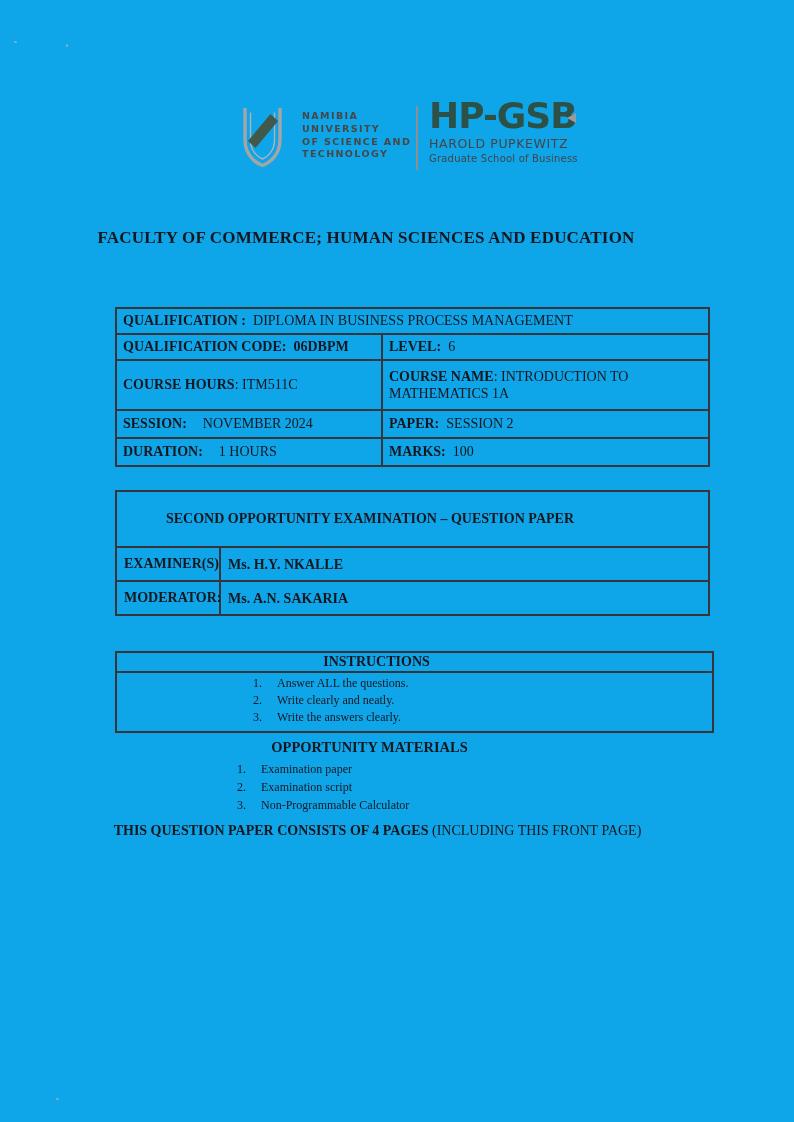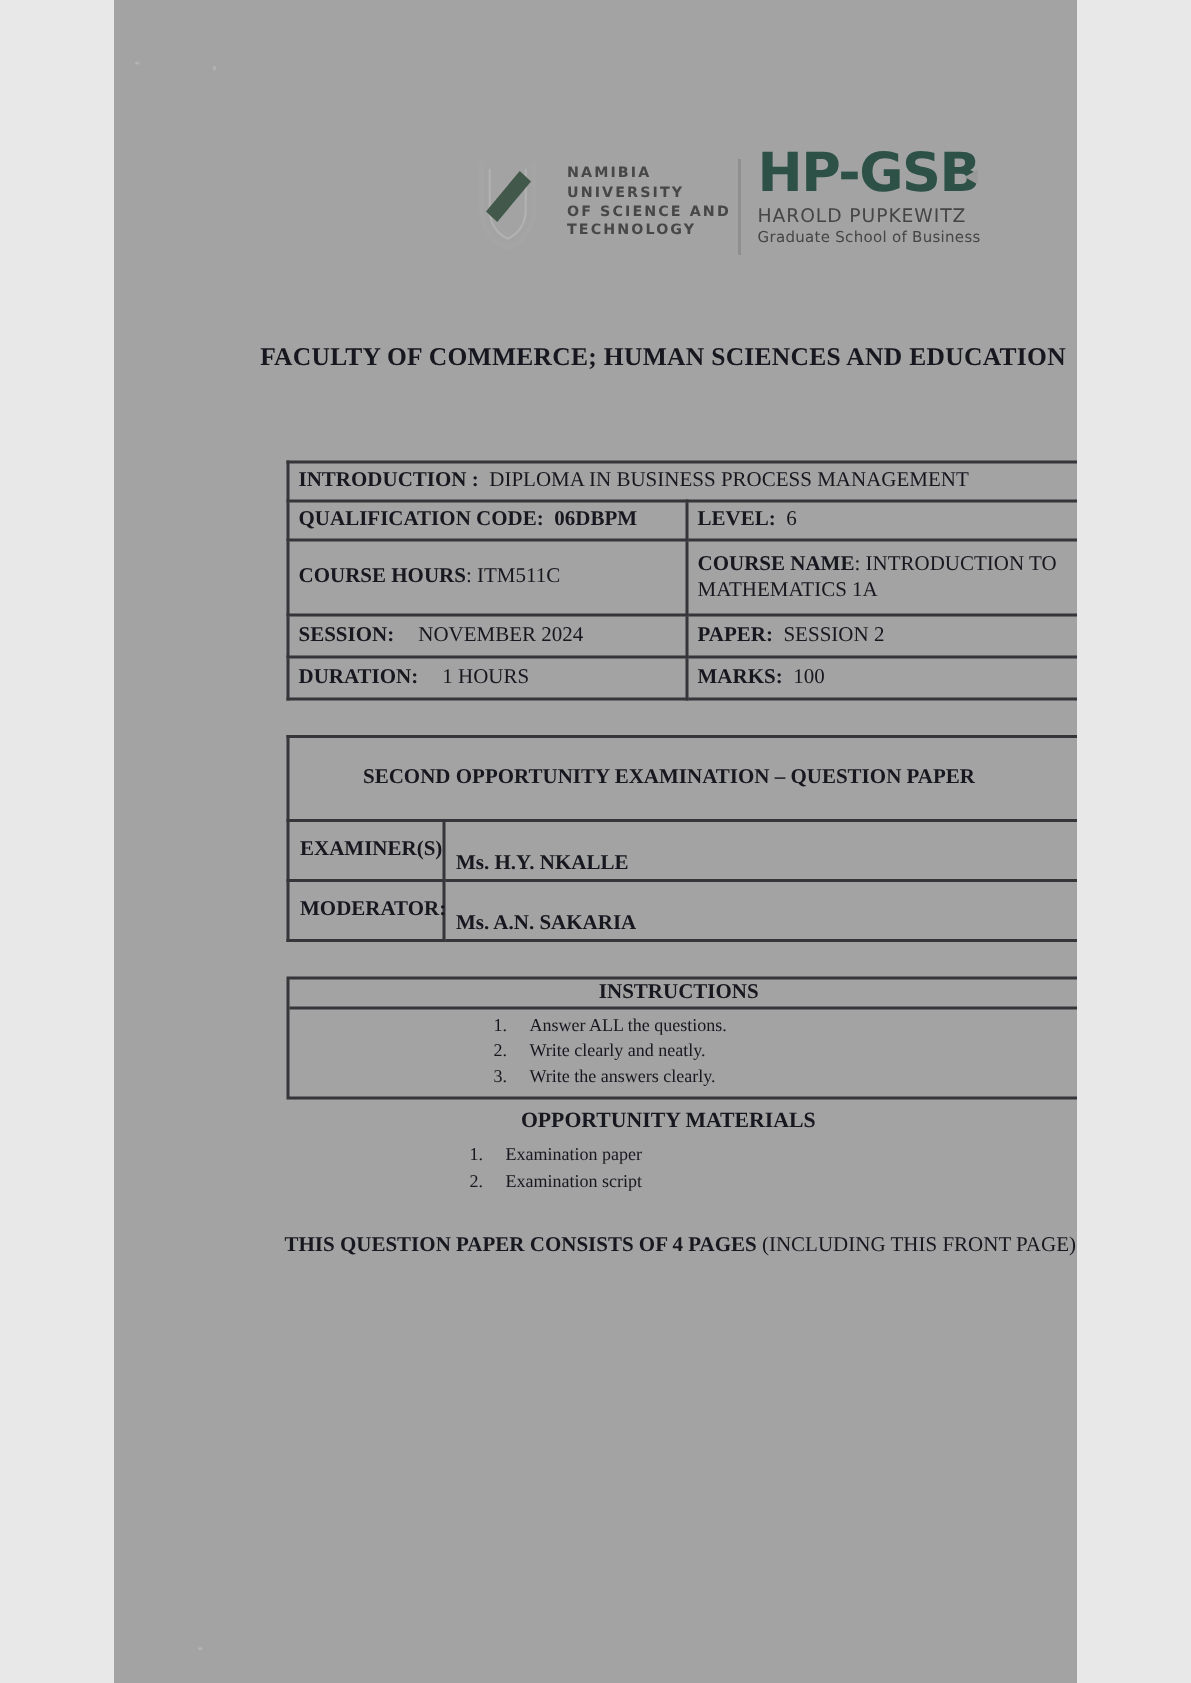--- a/index.html
+++ b/index.html
@@ -1,17 +1,17 @@
 <!DOCTYPE html>
 <html><head>
 <meta charset="utf-8">
 <style>
   html,body{margin:0;padding:0;background:#e8e8e8;}
   .page{
-    position:relative;width:642px;height:1122px;background:#a3a3a3;
+    position:relative;width:794px;height:1122px;background:#0ea5e9;
     margin:0 auto;overflow:hidden;
     font-family:"Liberation Serif", serif;color:#17171f;
   }
   .speck{position:absolute;background:#b9b9b9;border-radius:50%;opacity:.7;}
 
   
   .logo{position:absolute;left:240px;top:100px;width:340px;height:82px;}
   .shield{position:absolute;left:0;top:5px;width:45px;height:64px;}
   .nust-text{
     position:absolute;left:62px;top:10px;
@@ -37,21 +37,21 @@
 
   
   table{border-collapse:collapse;table-layout:fixed;}
   .info-table{position:absolute;left:115px;top:307px;width:595px;}
   .info-table td{border:2px solid #35353a;font-size:14px;padding:2px 6px;vertical-align:middle;}
   .exam-table{position:absolute;left:115px;top:490px;width:595px;}
   .exam-table td{border:2px solid #35353a;font-size:14px;padding:2px 7px;}
   .exam-title{
     text-align:center;font-weight:bold;font-size:15.5px;padding-right:92px !important;
   }
-  .exam-table .name-cell{vertical-align:top;padding-top:20px;font-weight:bold;}
+  .exam-table .name-cell{vertical-align:top;padding-top:9px;font-weight:bold;}
   .exam-table .lbl-cell{vertical-align:middle;font-weight:bold;}
   .lbl{font-weight:bold;}
   .val{margin-left:7px;}
   .val0{margin-left:0;}
   .wide-gap{margin-left:16px;}
   .two-line{line-height:17.5px;}
 
   
   .instr-box{position:absolute;left:115px;top:651px;width:595px;border:2px solid #35353a;}
   .instr-title{
@@ -106,21 +106,21 @@
   <div class="h-faculty">FACULTY OF COMMERCE; HUMAN SCIENCES AND EDUCATION</div>
 
   <table class="info-table">
     <colgroup>
         <col style="width:266px">
         <col>
       </colgroup>
     <tbody>
         <tr style="height:26px;">
       <td colspan="2">
-        <span class="lbl">INTRODUCTION :</span><span class="val">DIPLOMA IN BUSINESS PROCESS MANAGEMENT</span>
+        <span class="lbl">QUALIFICATION :</span><span class="val">DIPLOMA IN BUSINESS PROCESS MANAGEMENT</span>
       </td>
     </tr>
     <tr style="height:26px;">
       <td>
         <span class="lbl">QUALIFICATION CODE:</span><span class="val lbl">06DBPM</span>
       </td>
       <td>
         <span class="lbl">LEVEL:</span><span class="val">6</span>
       </td>
     </tr>
@@ -188,20 +188,23 @@
 
   <div class="materials">
     <div class="mat-title">OPPORTUNITY MATERIALS</div>
     <div class="mat-list">
       <div class="li">
         <span class="num">1.</span><span>Examination paper</span>
       </div>
       <div class="li">
         <span class="num">2.</span><span>Examination script</span>
       </div>
+      <div class="li">
+        <span class="num">3.</span><span>Non-Programmable Calculator</span>
+      </div>
     </div>
   </div>
 
   <div class="footer">
     <span class="b">THIS QUESTION PAPER CONSISTS OF 4 PAGES</span><span> (INCLUDING THIS FRONT PAGE)</span>
   </div>
 
 </div>
 
 </body></html>

